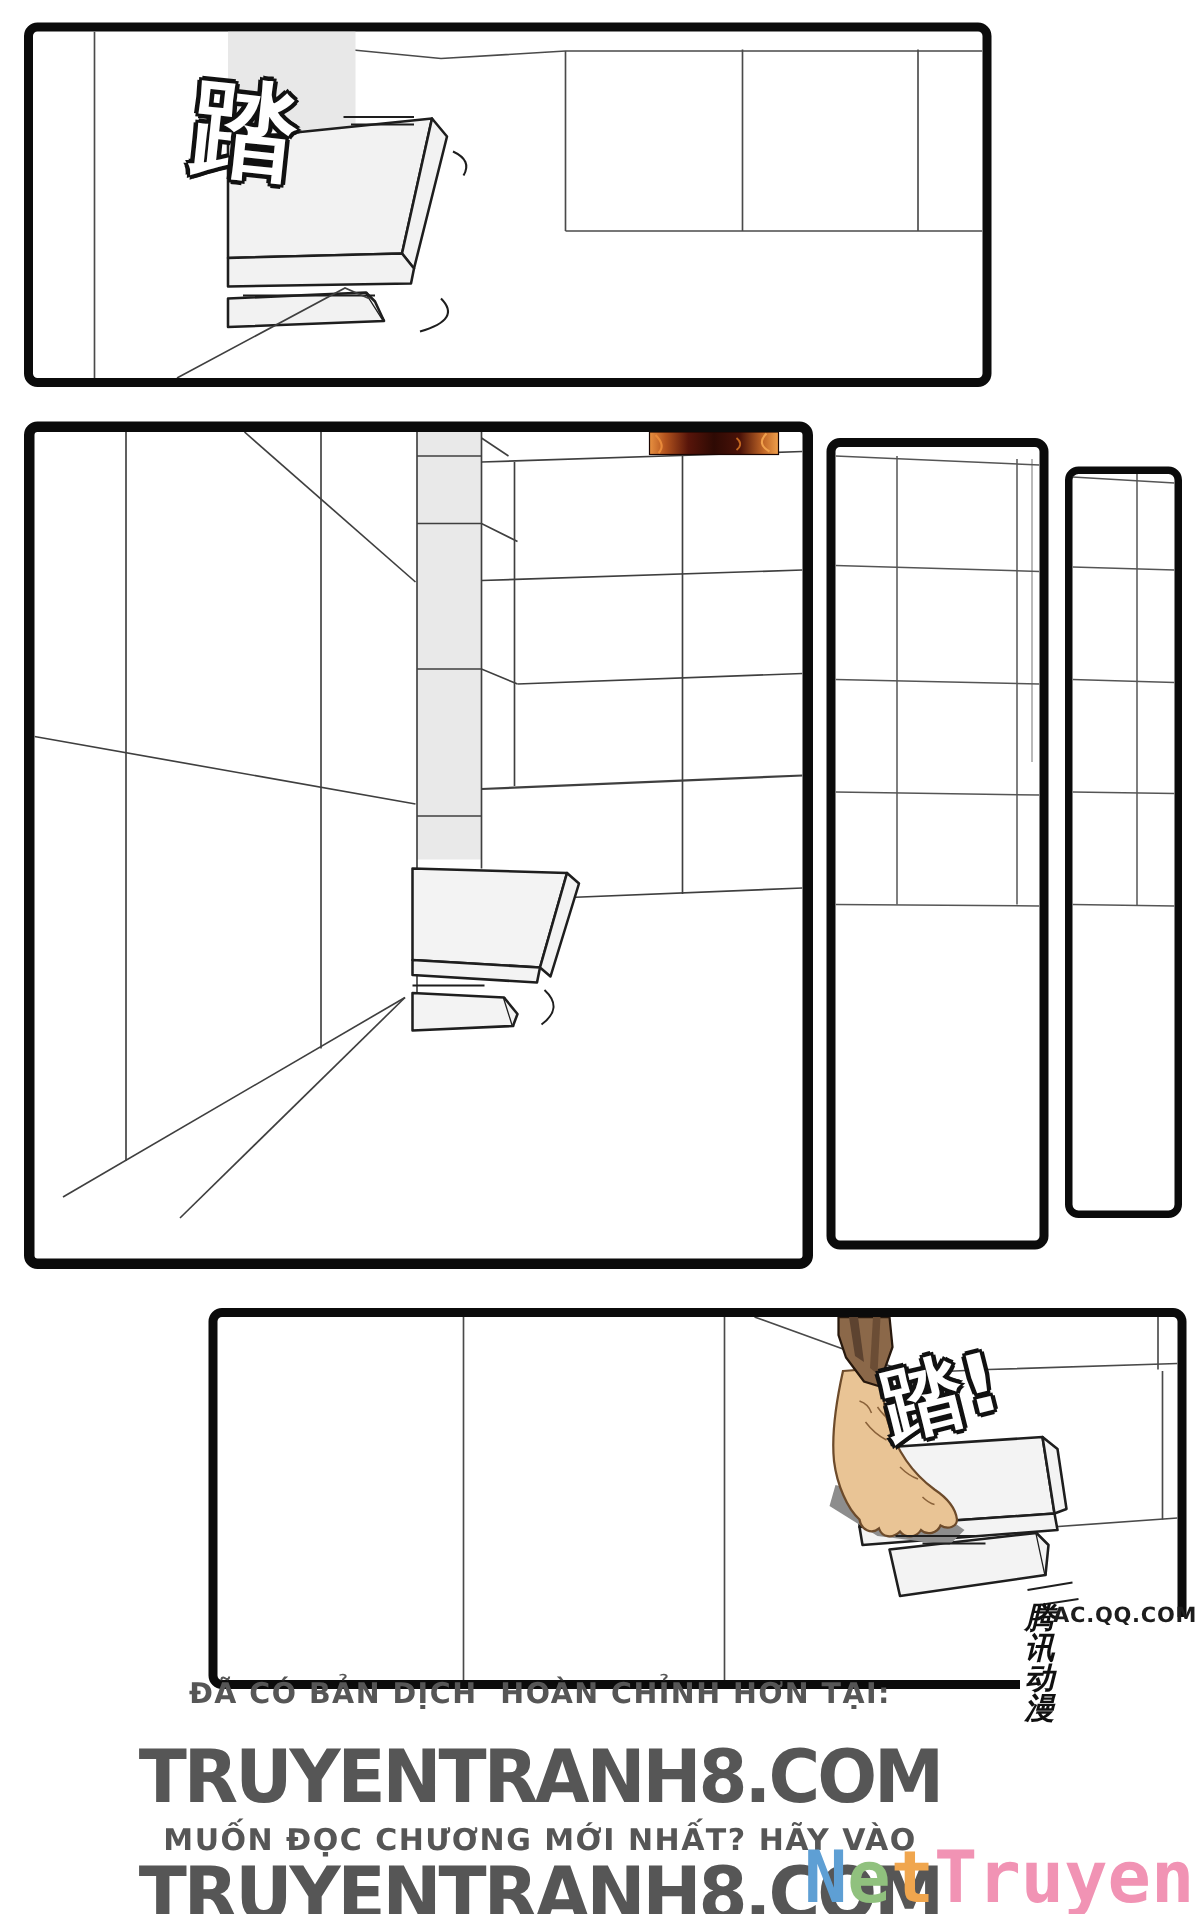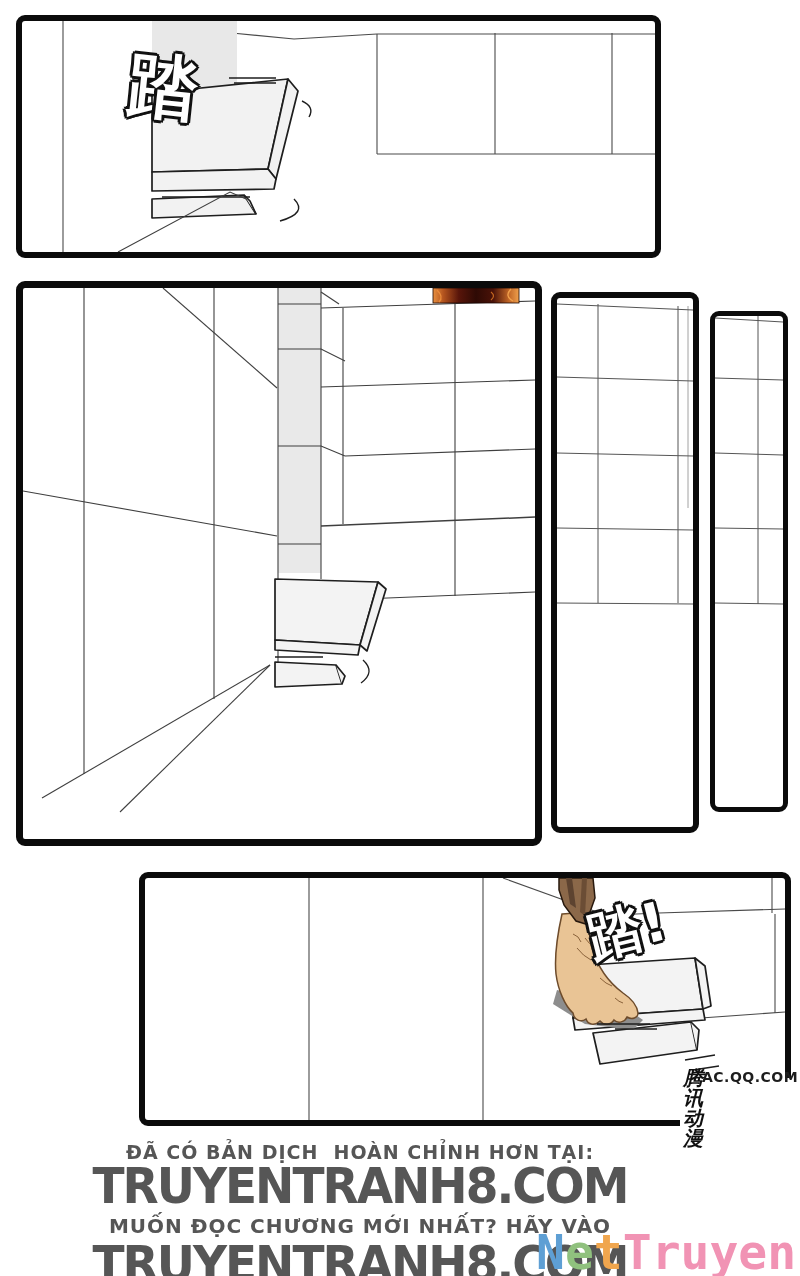--- a/index.html
+++ b/index.html
@@ -10,21 +10,21 @@
   #p1{left:16px;top:15px;width:645px;height:243px;}
   #p2{left:16px;top:281px;width:526px;height:565px;border-width:7px;}
   #p3{left:551px;top:292px;width:148px;height:541px;}
   #p4{left:710px;top:311px;width:78px;height:501px;border-width:5px;}
   #p5{left:139px;top:872px;width:652px;height:254px;}
   .sfx{position:absolute;color:#ffffff;font-weight:bold;z-index:6;line-height:1;white-space:nowrap;
        text-shadow:-3px 0 #111,3px 0 #111,0 -3px #111,0 3px #111,-2px -2px #111,2px -2px #111,-2px 2px #111,2px 2px #111;}
   #sfx-top{left:128px;top:52px;font-size:70px;transform:rotate(6deg);}
   #sfx-bottom{left:588px;top:903px;font-size:54px;transform:rotate(-14deg);}
   .footer-line{position:absolute;left:40px;width:640px;text-align:center;color:#565656;font-weight:bold;}
-  #f-line1{top:1141px;font-size:19px;letter-spacing:1px;white-space:pre;}
+  #f-line1{top:1118px;font-size:19px;letter-spacing:1px;white-space:pre;}
   #f-site1{top:1158px;font-size:47px;letter-spacing:-2px;transform:scaleY(1.04);}
   #f-line2{top:1214px;font-size:20px;letter-spacing:1px;}
   #f-site2{top:1236px;font-size:47px;letter-spacing:-2px;transform:scaleY(1.04);}
   #nettruyen{position:absolute;left:536px;top:1228px;font-family:"DejaVu Sans Mono","Liberation Mono",monospace;
              font-weight:bold;font-size:48px;line-height:1;z-index:8;white-space:nowrap;}
   #tencent{position:absolute;left:680px;top:1078px;width:116px;height:60px;background:#ffffff;z-index:7;
            display:flex;align-items:center;gap:3px;}
   #tencent .txt{display:flex;line-height:1;}
   #tencent .brand{font-size:20px;font-weight:bold;font-style:italic;color:#101010;letter-spacing:-1px;}
   #tencent .site{font-size:14px;font-weight:bold;color:#1d1d1d;letter-spacing:.5px;margin-top:2px;}

